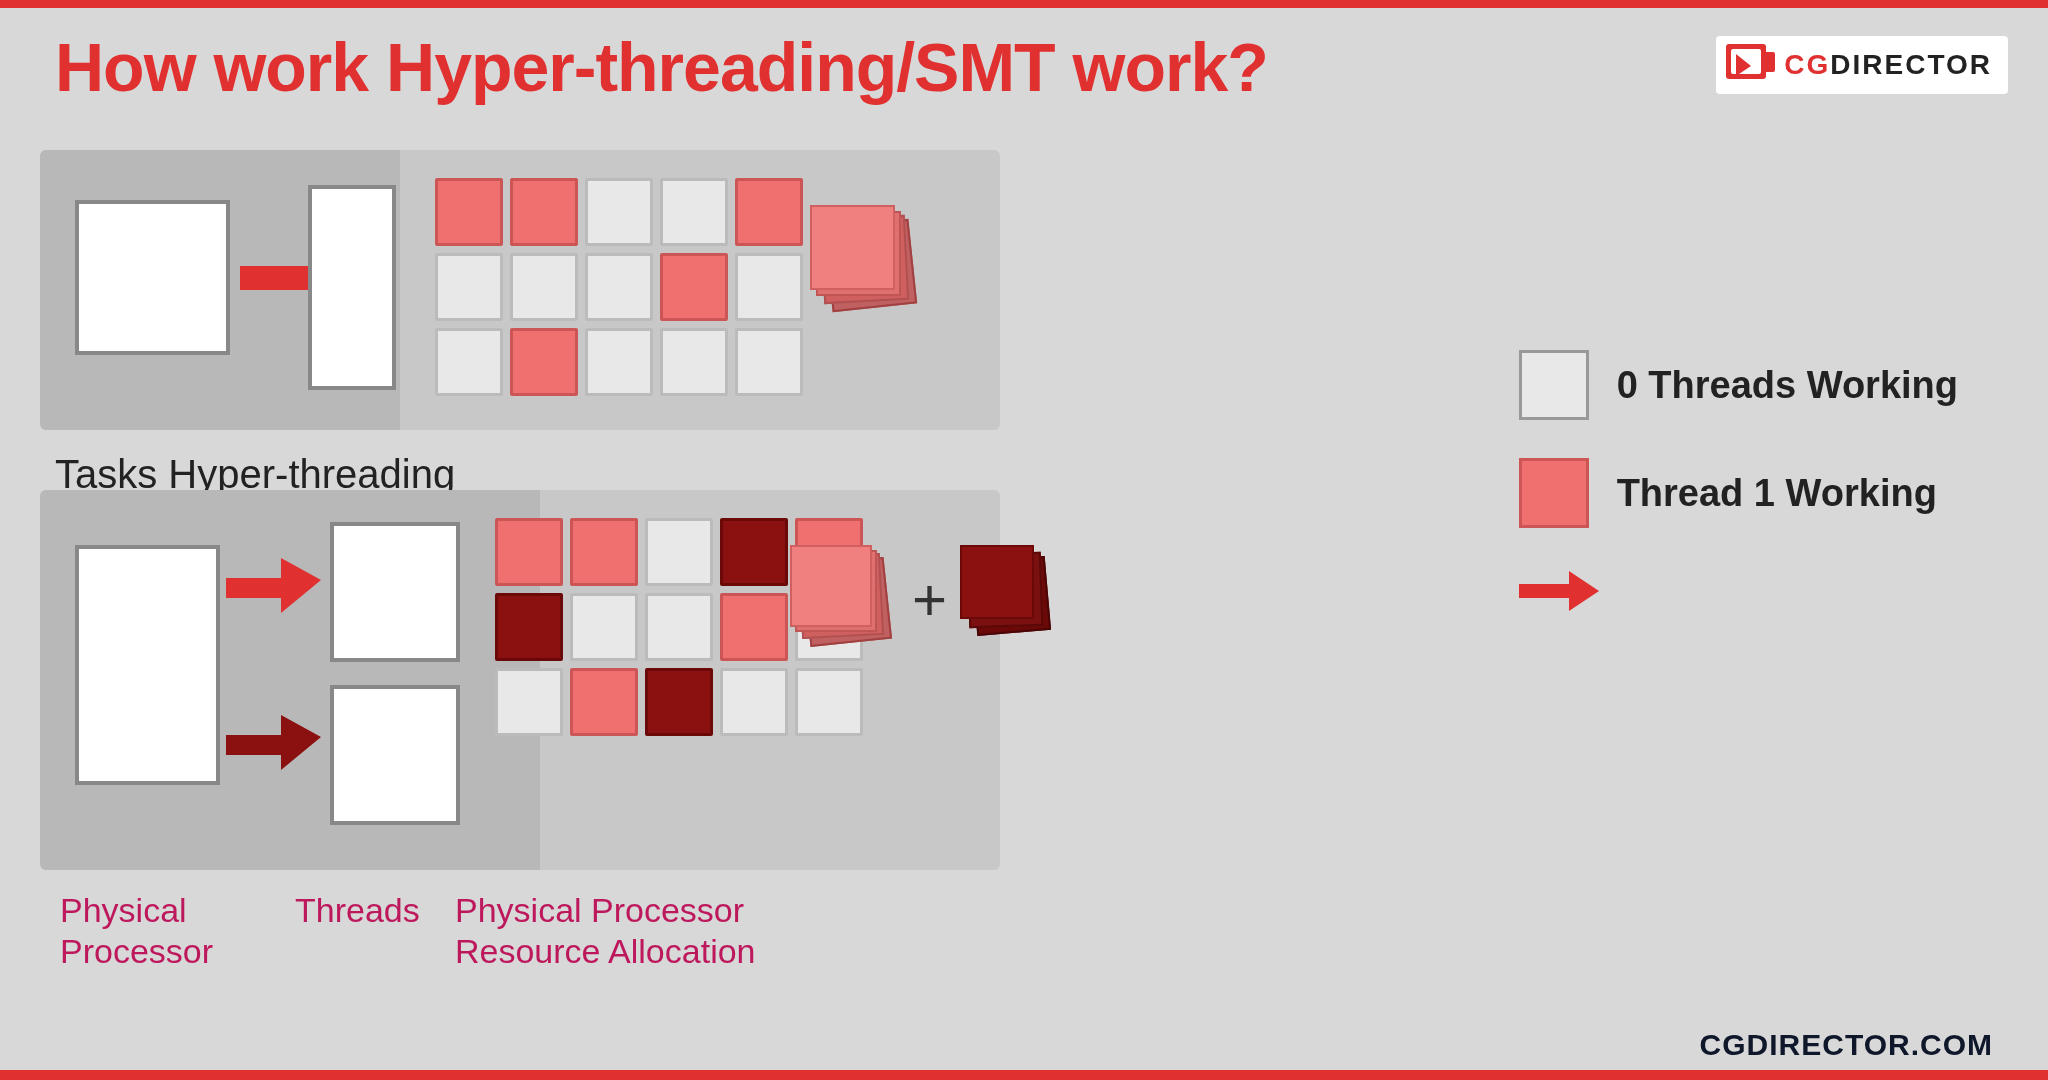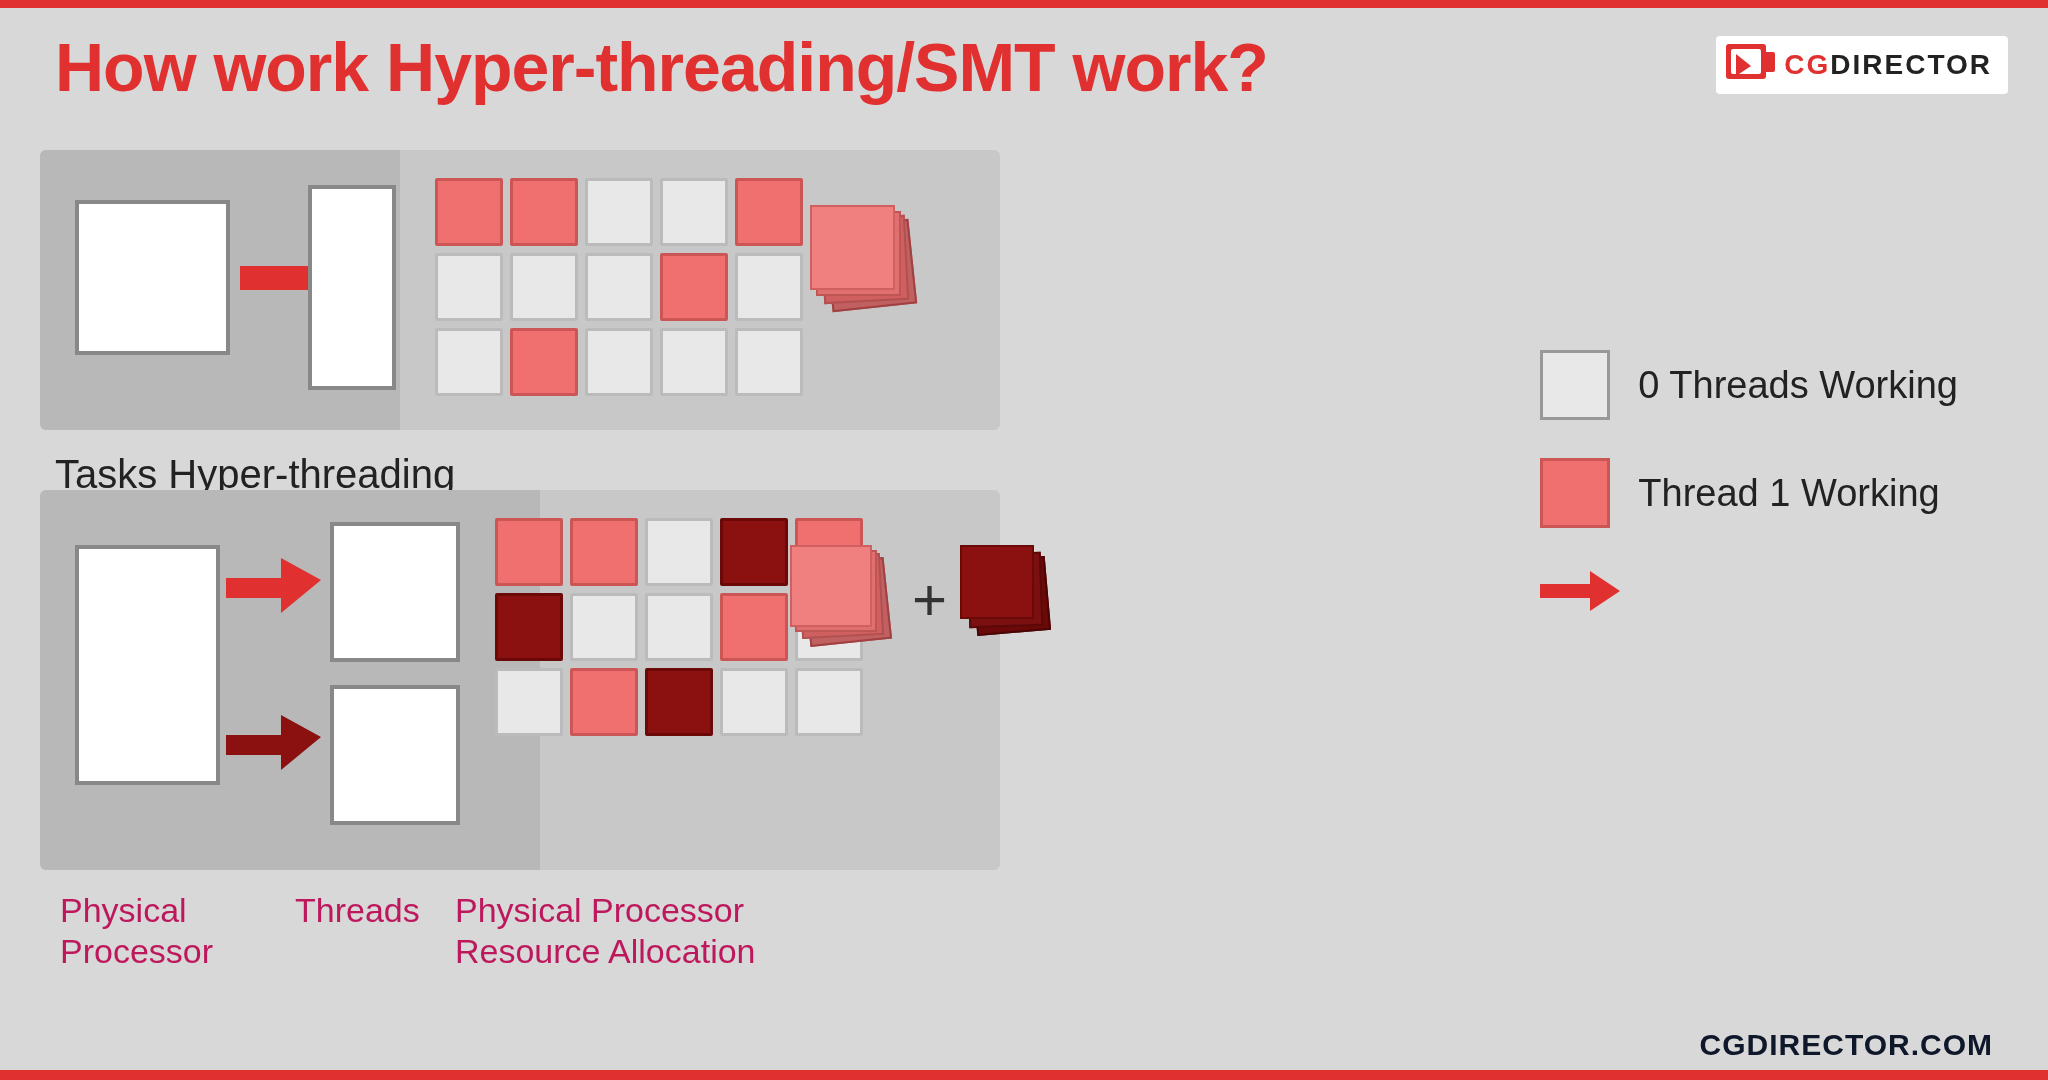--- a/index.html
+++ b/index.html
@@ -124,21 +124,21 @@
       border: 3px solid #999;
       background: #e8e8e8;
       margin-right: 28px;
       flex-shrink: 0;
     }
     .legend-box.red1 { background: #f07070; border-color: #cc5555; }
     .legend-box.red2 { background: #8b1010; border-color: #6b0808; }
     .legend-text {
       font-size: 38px;
       color: #222;
-      font-weight: 400;
+      font-weight: 700;
     }
     .legend-arrow {
       width: 80px;
       height: 50px;
       margin-right: 28px;
       flex-shrink: 0;
     }
 
     
     .bottom-label {

